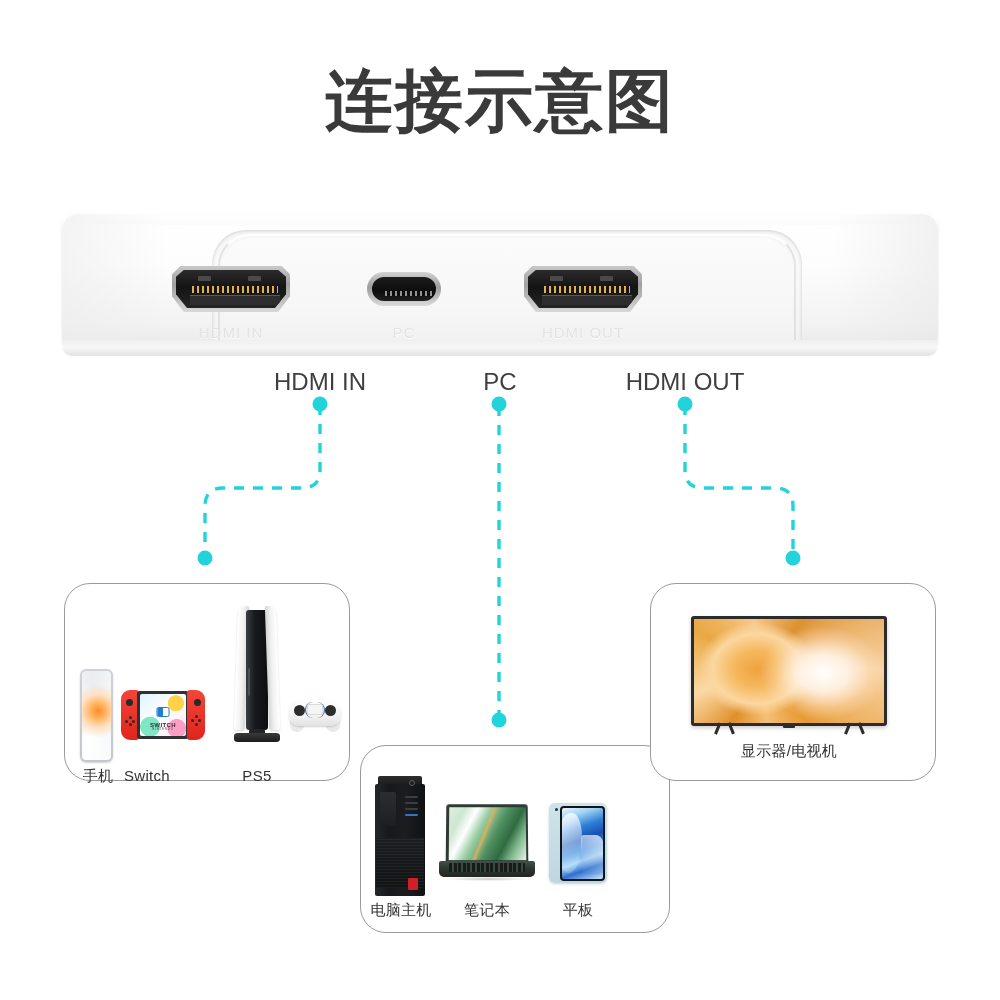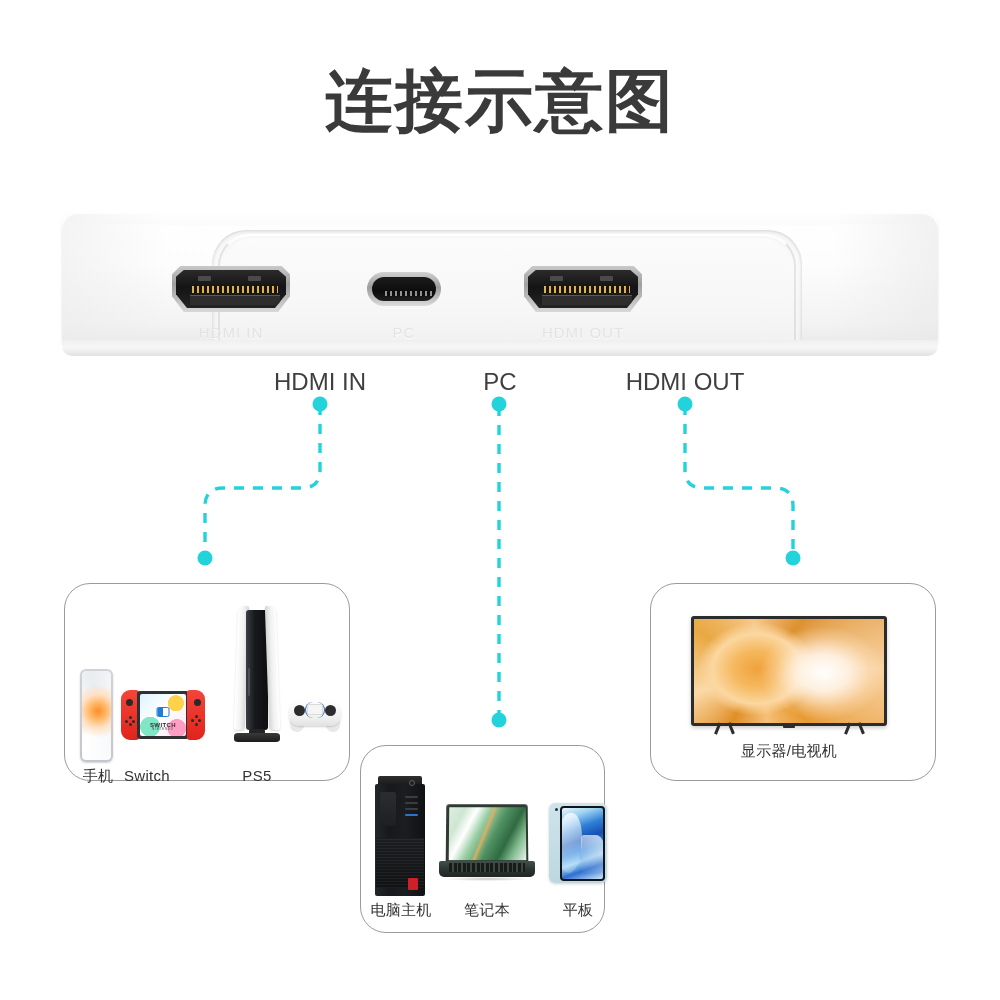--- a/index.html
+++ b/index.html
@@ -206,21 +206,21 @@
 
   
   .group-box {
     position: absolute;
     border: 1.6px solid #9b9b9b;
     border-radius: 26px;
     background: #ffffff;
     box-sizing: border-box;
   }
   #box-sources { left: 64px; top: 583px; width: 286px; height: 198px; }
-  #box-pc      { left: 360px; top: 745px; width: 245px; height: 188px; }
+  #box-pc      { left: 360px; top: 745px; width: 310px; height: 188px; }
   #box-display { left: 650px; top: 583px; width: 286px; height: 198px; }
 
   .dev-label {
     position: absolute;
     font-size: 15px;
     color: #333333;
     text-align: center;
     white-space: nowrap;
     letter-spacing: .3px;
   }

